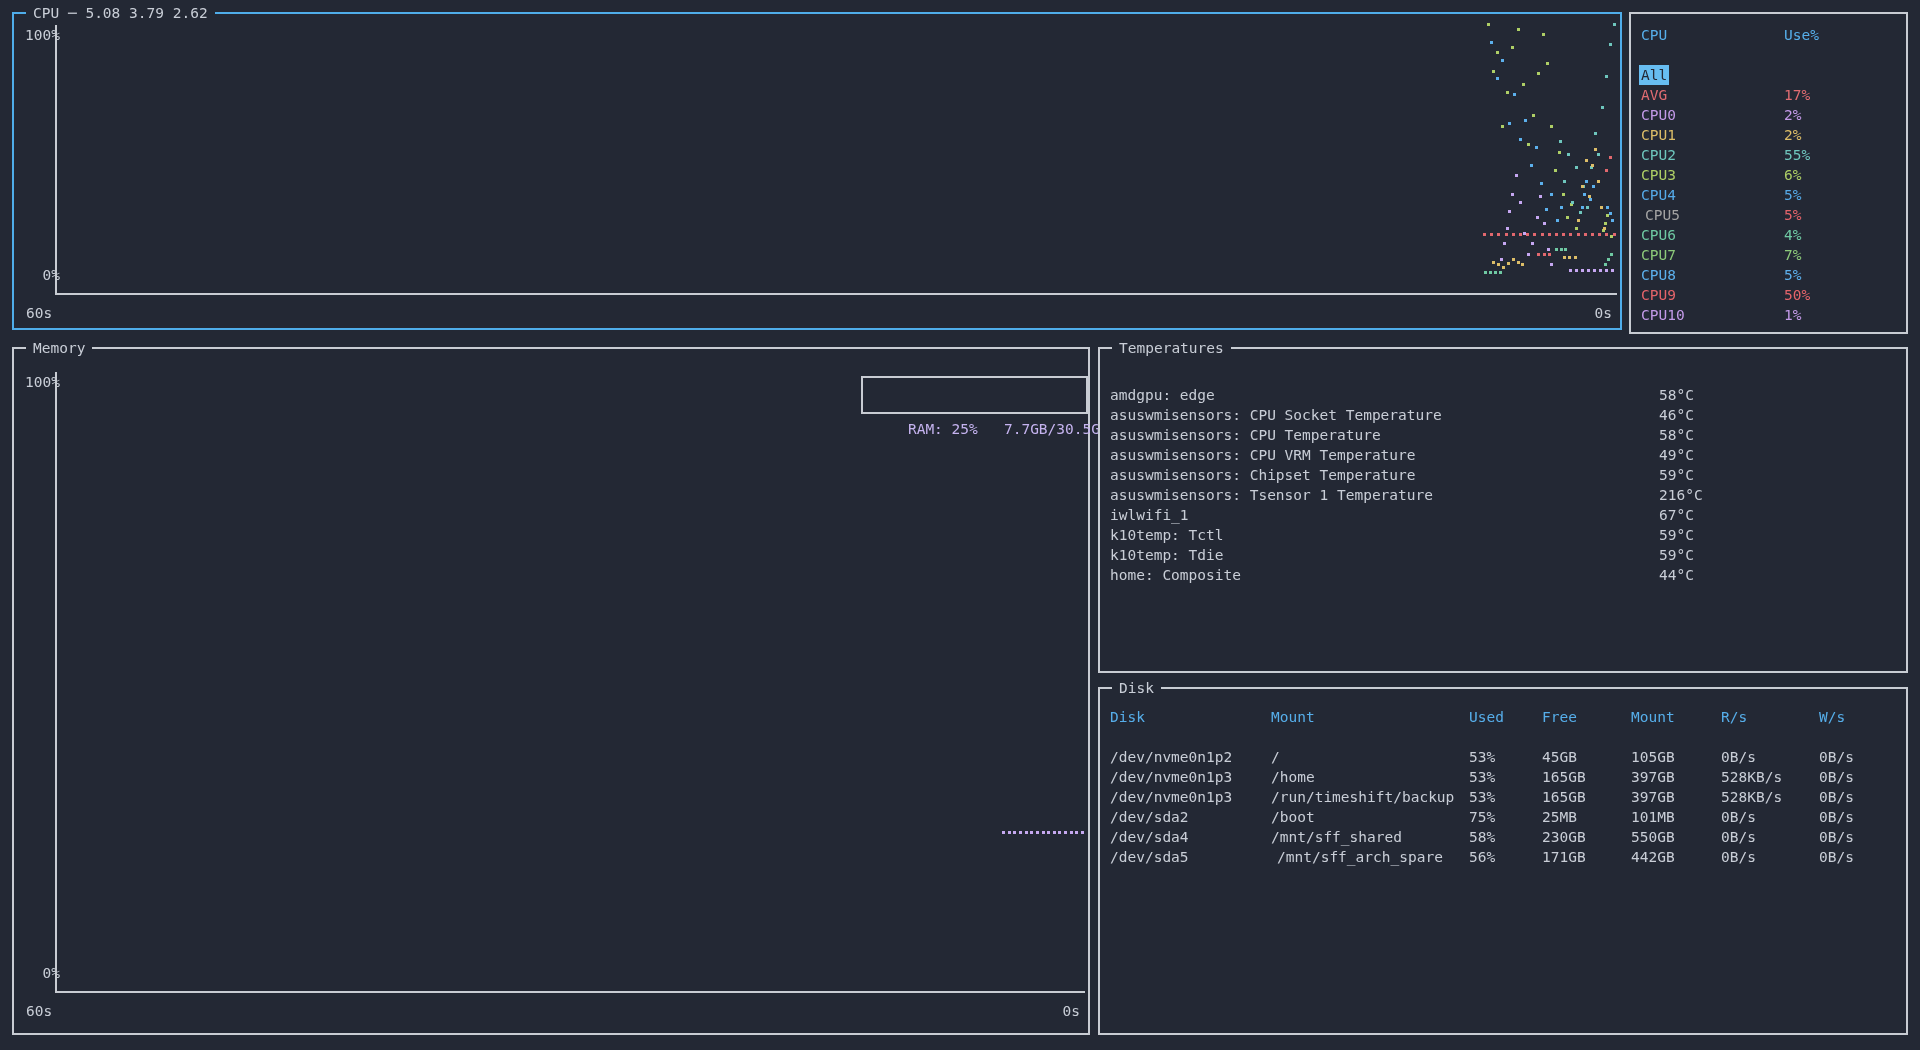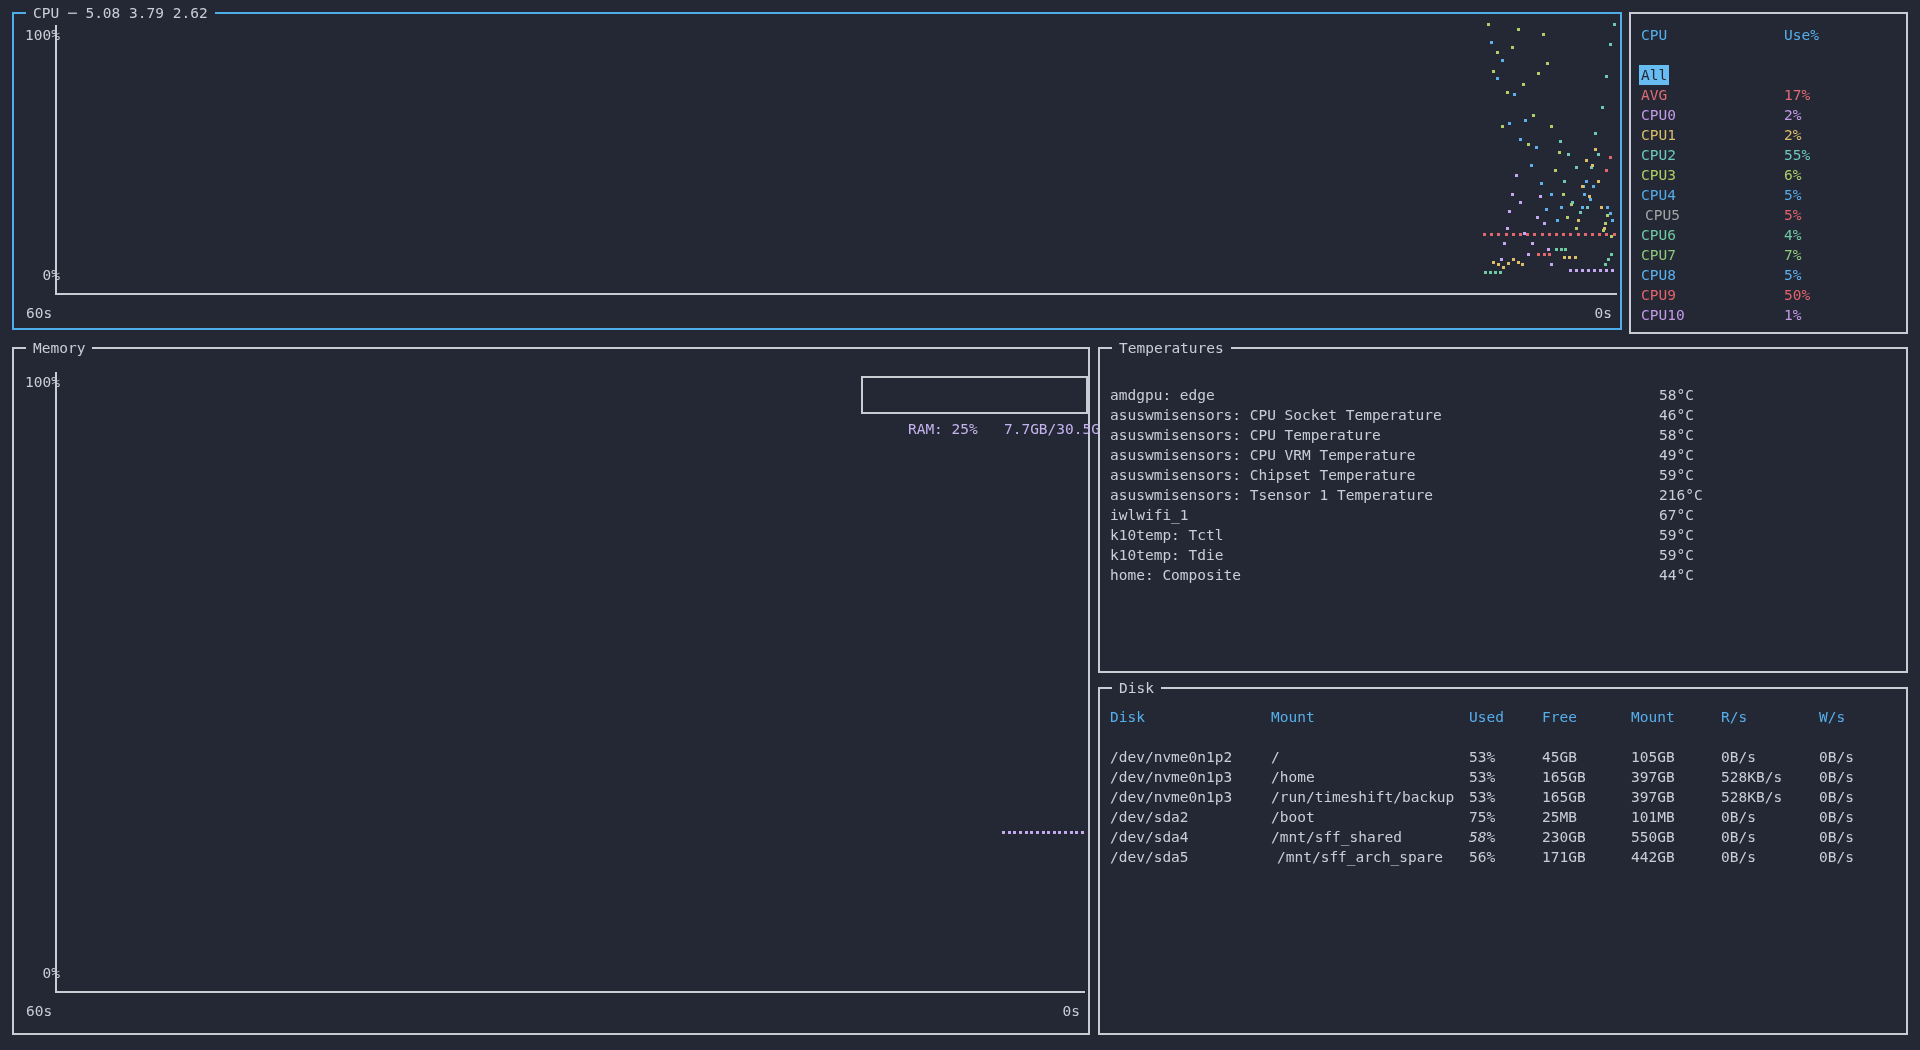--- a/index.html
+++ b/index.html
@@ -276,16 +276,16 @@
 
 <div class="panel" style="left:1098px; top:687px; width:810px; height:348px;">
   <div class="panel-title"><span>Disk</span></div>
   <div class="tbl" id="disk-table" style="padding-top:18px;">
       <div class="trow"><span class="hdr" style="left: 8px;">Disk</span><span class="hdr" style="left: 169px;">Mount</span><span class="hdr" style="left: 367px;">Used</span><span class="hdr" style="left: 440px;">Free</span><span class="hdr" style="left: 529px;">Mount</span><span class="hdr" style="left: 619px;">R/s</span><span class="hdr" style="left: 717px;">W/s</span></div>
       <div class="spacer"></div>
       <div class="trow"><span style="left: 8px;">/dev/nvme0n1p2</span><span style="left: 169px;">/</span><span style="left: 367px;">53%</span><span style="left: 440px;">45GB</span><span style="left: 529px;">105GB</span><span style="left: 619px;">0B/s</span><span style="left: 717px;">0B/s</span></div>
       <div class="trow"><span style="left: 8px;">/dev/nvme0n1p3</span><span style="left: 169px;">/home</span><span style="left: 367px;">53%</span><span style="left: 440px;">165GB</span><span style="left: 529px;">397GB</span><span style="left: 619px;">528KB/s</span><span style="left: 717px;">0B/s</span></div>
       <div class="trow"><span style="left: 8px;">/dev/nvme0n1p3</span><span style="left: 169px;">/run/timeshift/backup</span><span style="left: 367px;">53%</span><span style="left: 440px;">165GB</span><span style="left: 529px;">397GB</span><span style="left: 619px;">528KB/s</span><span style="left: 717px;">0B/s</span></div>
       <div class="trow"><span style="left: 8px;">/dev/sda2</span><span style="left: 169px;">/boot</span><span style="left: 367px;">75%</span><span style="left: 440px;">25MB</span><span style="left: 529px;">101MB</span><span style="left: 619px;">0B/s</span><span style="left: 717px;">0B/s</span></div>
-      <div class="trow"><span style="left: 8px;">/dev/sda4</span><span style="left: 169px;">/mnt/sff_shared</span><span style="left: 367px; font-style: italic;">58%</span><span style="left: 440px;">230GB</span><span style="left: 529px;">550GB</span><span style="left: 619px;">0B/s</span><span style="left: 717px;">0B/s</span></div>
+      <div class="trow"><span style="left: 8px;">/dev/sda4</span><span style="left: 169px;">/mnt/sff_shared</span><span style="left: 367px;">58%</span><span style="left: 440px;">230GB</span><span style="left: 529px;">550GB</span><span style="left: 619px;">0B/s</span><span style="left: 717px;">0B/s</span></div>
       <div class="trow"><span style="left: 8px;">/dev/sda5</span><span style="left: 175px;">/mnt/sff_arch_spare</span><span style="left: 367px;">56%</span><span style="left: 440px;">171GB</span><span style="left: 529px;">442GB</span><span style="left: 619px;">0B/s</span><span style="left: 717px;">0B/s</span></div>
     </div>
 </div>
 
 </body></html>

